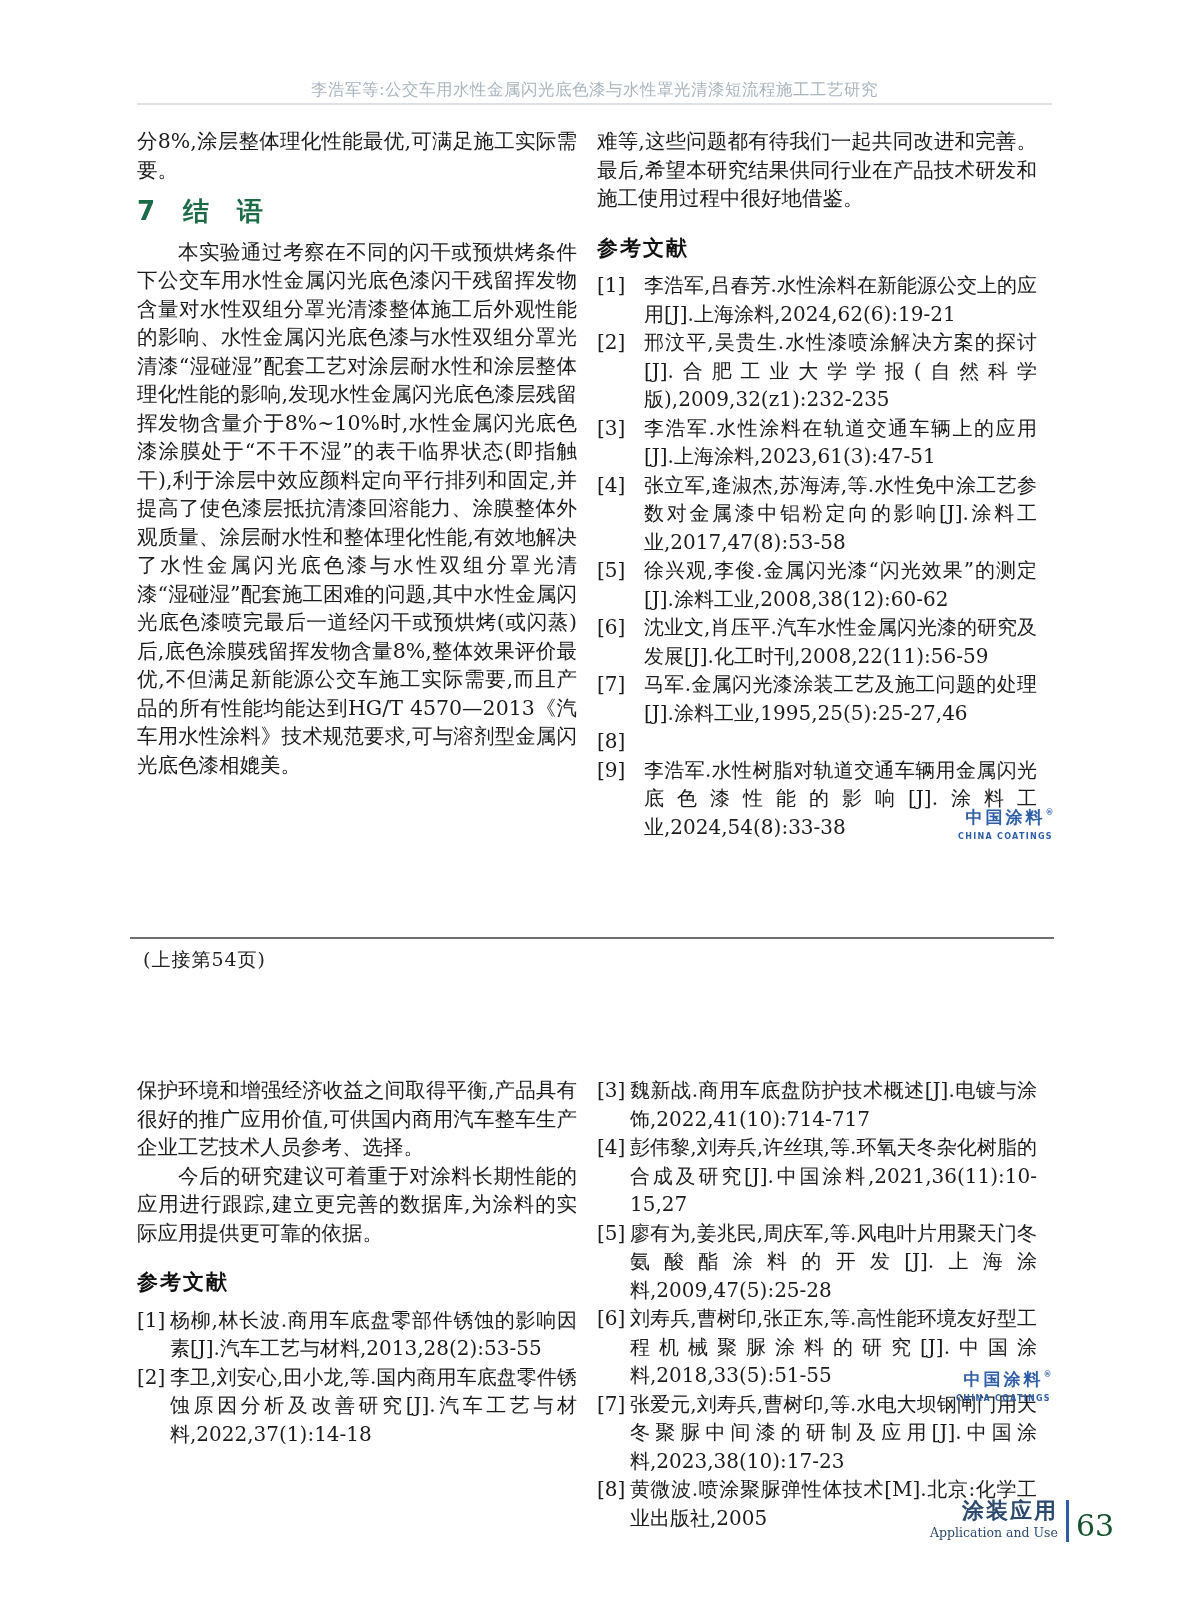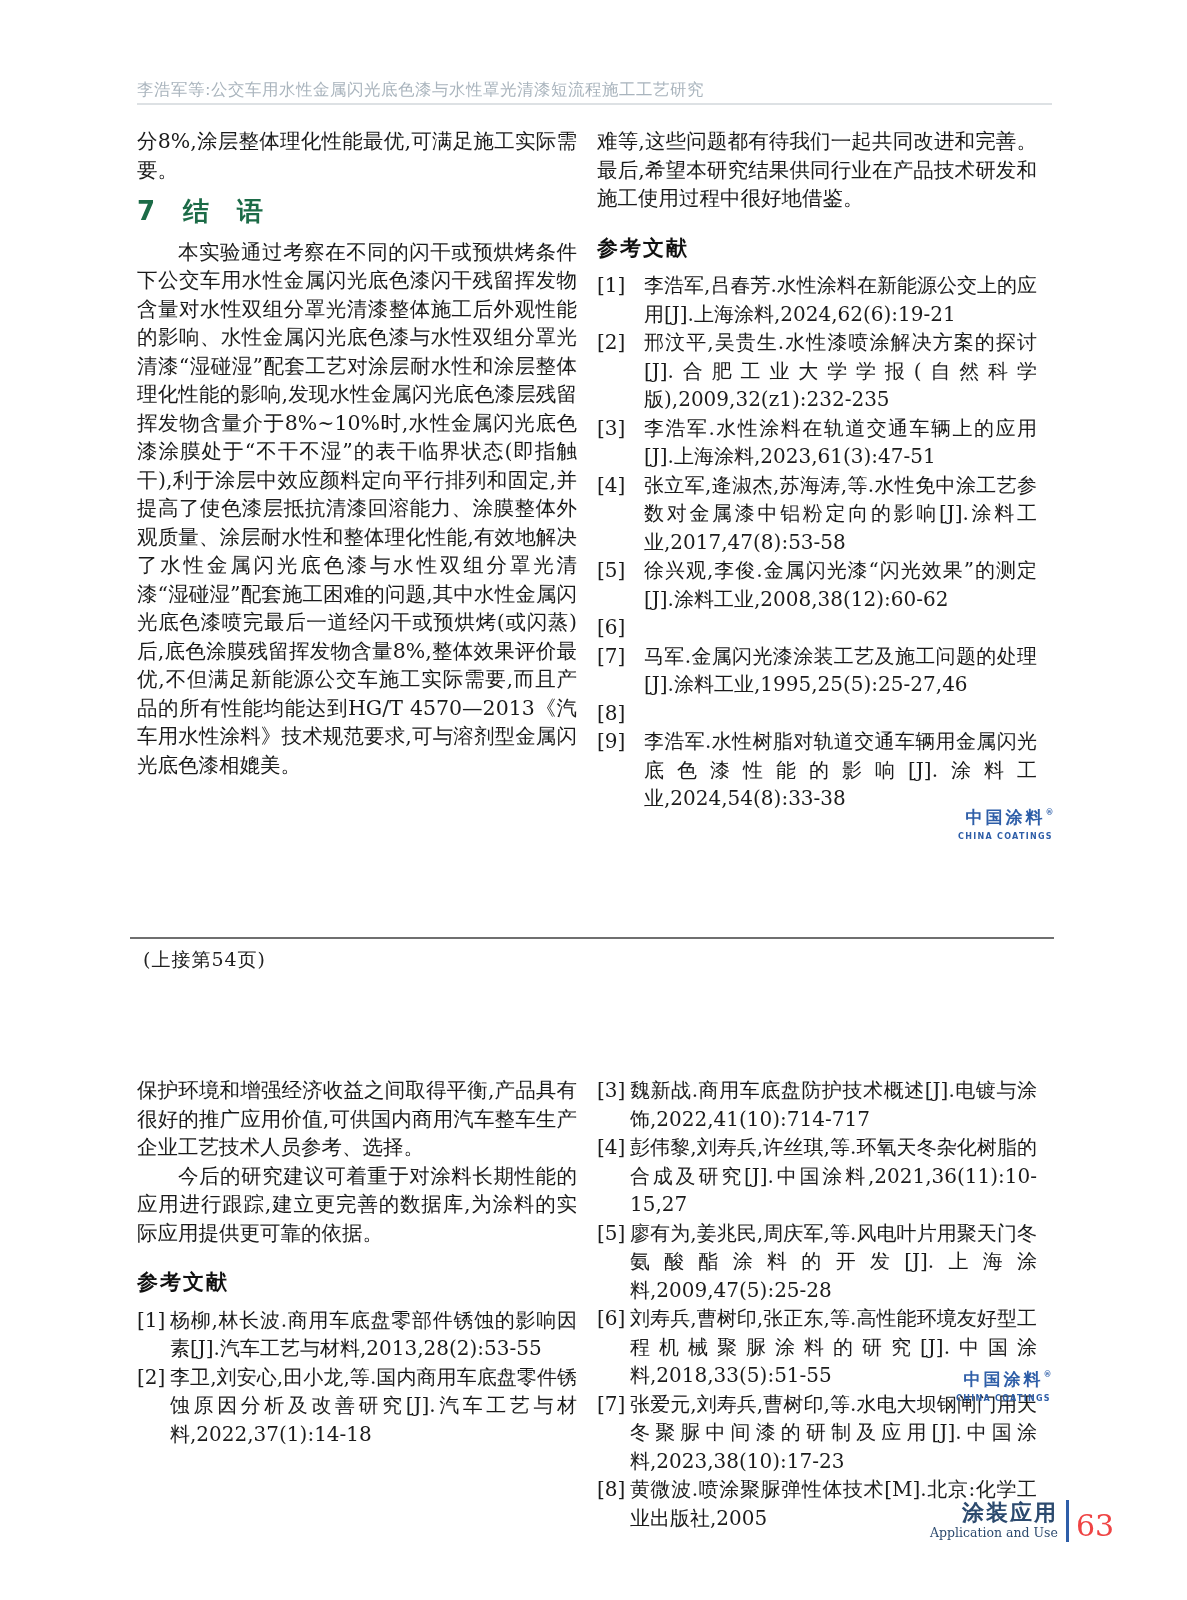--- a/index.html
+++ b/index.html
@@ -4,21 +4,21 @@
 <style>
   html,body { margin:0; padding:0; background:#f2f2f2; }
   #page {
     position:relative; width:1187px; height:1600px; margin:0 auto;
     background:#ffffff; overflow:hidden;
     font-family:"DejaVu Serif","Liberation Serif",serif; color:#1b1b1b;
   }
   
   .running-head {
     position:absolute; top:79px; left:137px; width:915px;
-    text-align:left; font-family:"DejaVu Sans","Liberation Sans",sans-serif;
+    text-align:center; font-family:"DejaVu Sans","Liberation Sans",sans-serif;
     font-size:16.5px; color:#a9b4bd; letter-spacing:0.5px; white-space:nowrap;
   }
   .head-rule { position:absolute; top:103px; left:137px; width:915px; height:2px; background:#dde1e4; }
 
   
   .two-col { position:absolute; left:137px; width:915px; display:flex; gap:20px; }
   .top-section { top:127px; }
   .bottom-section { top:1076px; }
   .col { width:440px; }
 
@@ -48,25 +48,25 @@
   #logo-top { top:808px; left:958px; }
   #logo-bottom { top:1370px; left:956px; }
 
   
   .mid-rule { position:absolute; top:937px; left:130px; width:924px; height:2px; background:#6f6f6f; }
   .cont-note { position:absolute; top:947px; left:143px; font-size:19px; color:#222; letter-spacing:1px; }
 
   
   .footer { position:absolute; top:1498px; left:930px; display:flex; align-items:center; }
   .footer-labels { text-align:right; margin-right:8px; }
-  .footer-cn { font-family:Liberation Sans, sans-serif; font-weight:bold;
+  .footer-cn { font-family:Liberation Mono, monospace; font-weight:bold;
                font-size:22px; color:#2c4a6e; letter-spacing:2px; line-height:24px; }
   .footer-en { font-family:"DejaVu Serif","Liberation Serif",serif; font-size:12.5px; color:#2c4a6e; }
   .footer-bar { width:3px; height:42px; background:#2e5ea8; margin-right:7px; }
-  .footer-page { font-family:"DejaVu Serif","Liberation Serif",serif; font-size:30px; color:#ef4444; padding-top:10px; }
+  .footer-page { font-family:"DejaVu Serif","Liberation Serif",serif; font-size:30px; color:#14532d; padding-top:10px; }
 </style>
 </head>
 <body>
 
 <div id="page">
 
   <div class="running-head">李浩军等:公交车用水性金属闪光底色漆与水性罩光清漆短流程施工工艺研究</div>
   <div class="head-rule"></div>
 
   <div class="two-col top-section">
@@ -95,20 +95,21 @@
       <div class="ref">
         <span class="lbl">[4]</span>
         <span class="txt">张立军,逄淑杰,苏海涛,等.水性免中涂工艺参数对金属漆中铝粉定向的影响[J].涂料工业,2017,47(8):53-58</span>
       </div>
       <div class="ref">
         <span class="lbl">[5]</span>
         <span class="txt">徐兴观,李俊.金属闪光漆“闪光效果”的测定[J].涂料工业,2008,38(12):60-62</span>
       </div>
       <div class="ref">
         <span class="lbl">[6]</span>
+        <span class="txt">沈业文,肖压平.汽车水性金属闪光漆的研究及发展[J].化工时刊,2008,22(11):56-59</span>
       </div>
       <div class="ref">
         <span class="lbl">[7]</span>
         <span class="txt">马军.金属闪光漆涂装工艺及施工问题的处理[J].涂料工业,1995,25(5):25-27,46</span>
       </div>
       <div class="ref">
         <span class="lbl">[8]</span>
       </div>
       <div class="ref">
         <span class="lbl">[9]</span>

